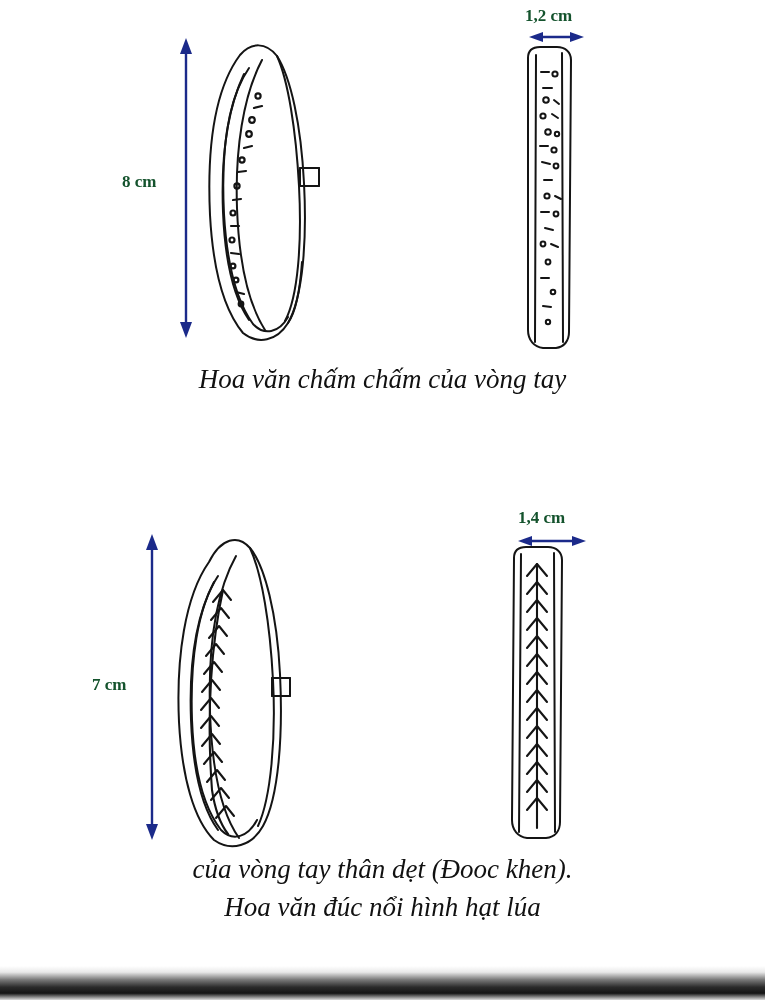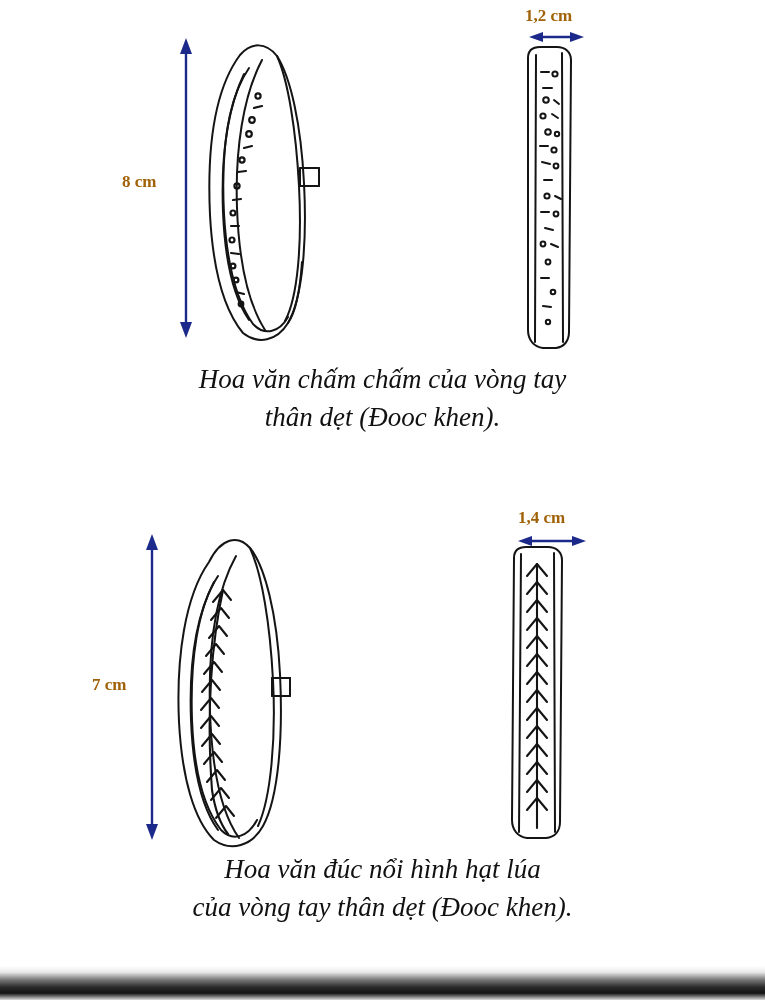--- a/index.html
+++ b/index.html
@@ -43,21 +43,21 @@
     font-size: 27px;
     line-height: 1.42;
     color: #111111;
     font-family: "Liberation Serif", serif;
     padding: 0 40px;
   }
 
   
   .dim-label {
     position: absolute;
-    color: #a16207;
+    color: #14532d;
     font-weight: bold;
     font-style: normal;
     font-family: "Liberation Serif", serif;
     font-size: 17px;
     white-space: nowrap;
   }
 
   svg { display: block; }
   .art-svg {
     position: absolute;
@@ -190,21 +190,20 @@
         </g>
       </svg>
 
       <div class="dim-label" style="left:122px; top:172px;">8 cm</div>
 
       <div class="dim-label" style="left:525px; top:6px;">1,2 cm</div>
     </div>
 
     <div class="caption">
       <div>Hoa văn chấm chấm của vòng tay</div>
-      <div>thân dẹt (Đooc khen).</div>
     </div>
   </div>
 
   <div class="figure-block" id="figure-2">
 
     <div class="figure-art">
 
       <svg class="art-svg" width="765" height="360" viewBox="0 0 765 360">
         <g fill="none" stroke="#141414" stroke-width="2" stroke-linecap="round" stroke-linejoin="round">
 
@@ -285,19 +284,19 @@
 
         </g>
       </svg>
 
       <div class="dim-label" style="left:92px; top:185px;">7 cm</div>
 
       <div class="dim-label" style="left:518px; top:18px;">1,4 cm</div>
     </div>
 
     <div class="caption">
+      <div>của vòng tay thân dẹt (Đooc khen).</div>
       <div>Hoa văn đúc nổi hình hạt lúa</div>
-      <div>của vòng tay thân dẹt (Đooc khen).</div>
     </div>
   </div>
 
   <div class="bottom-bar"></div>
 </div>
 
 </body></html>

